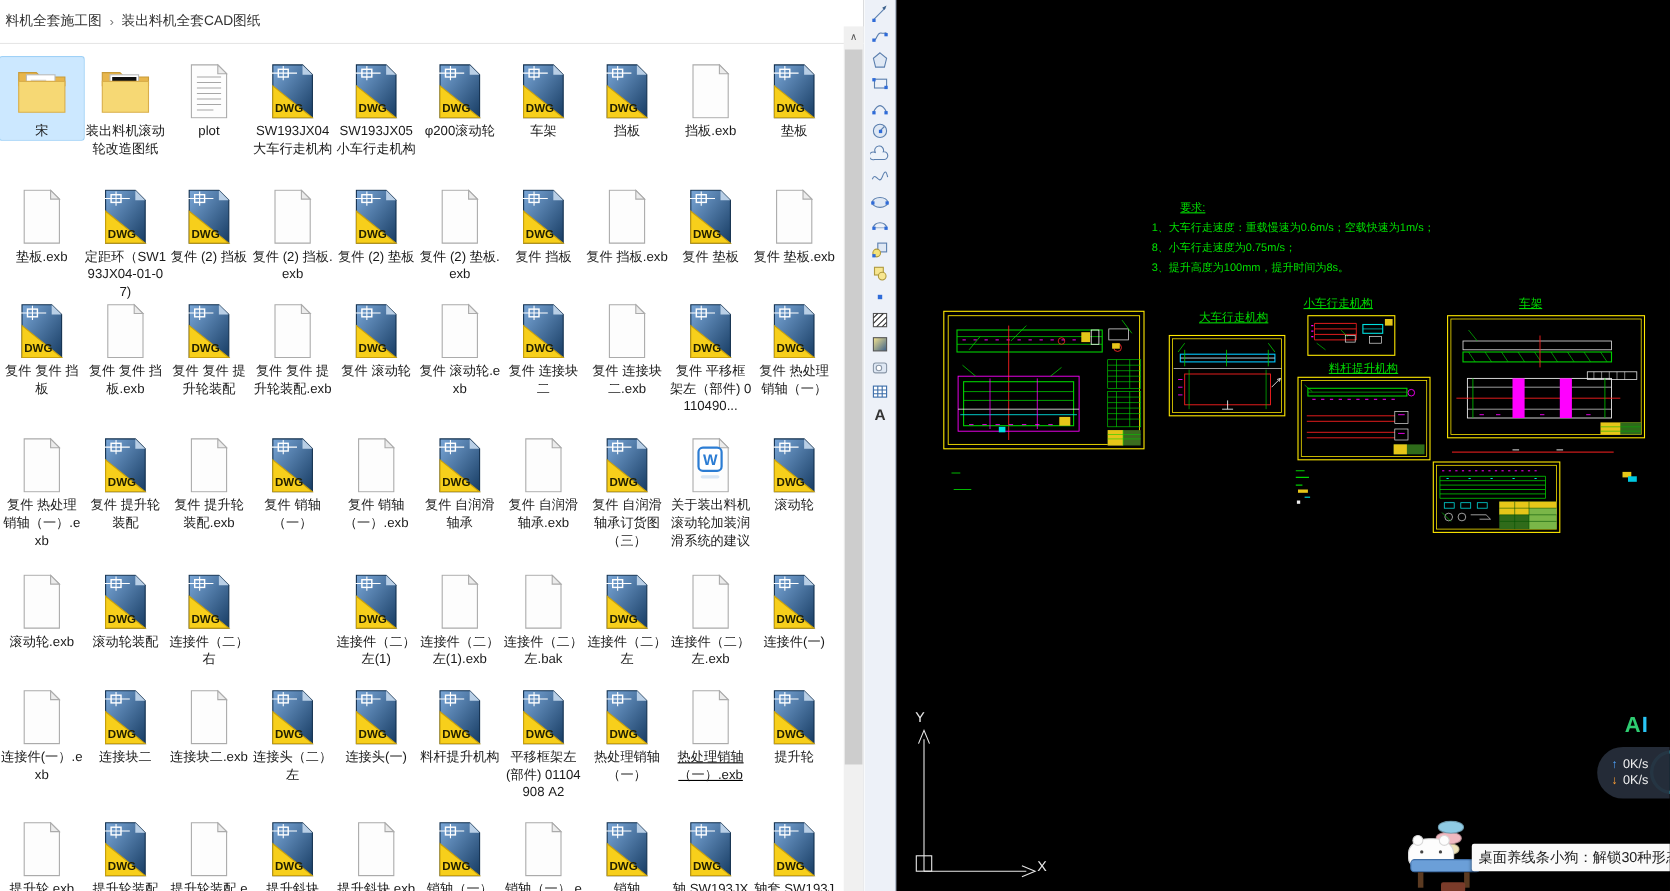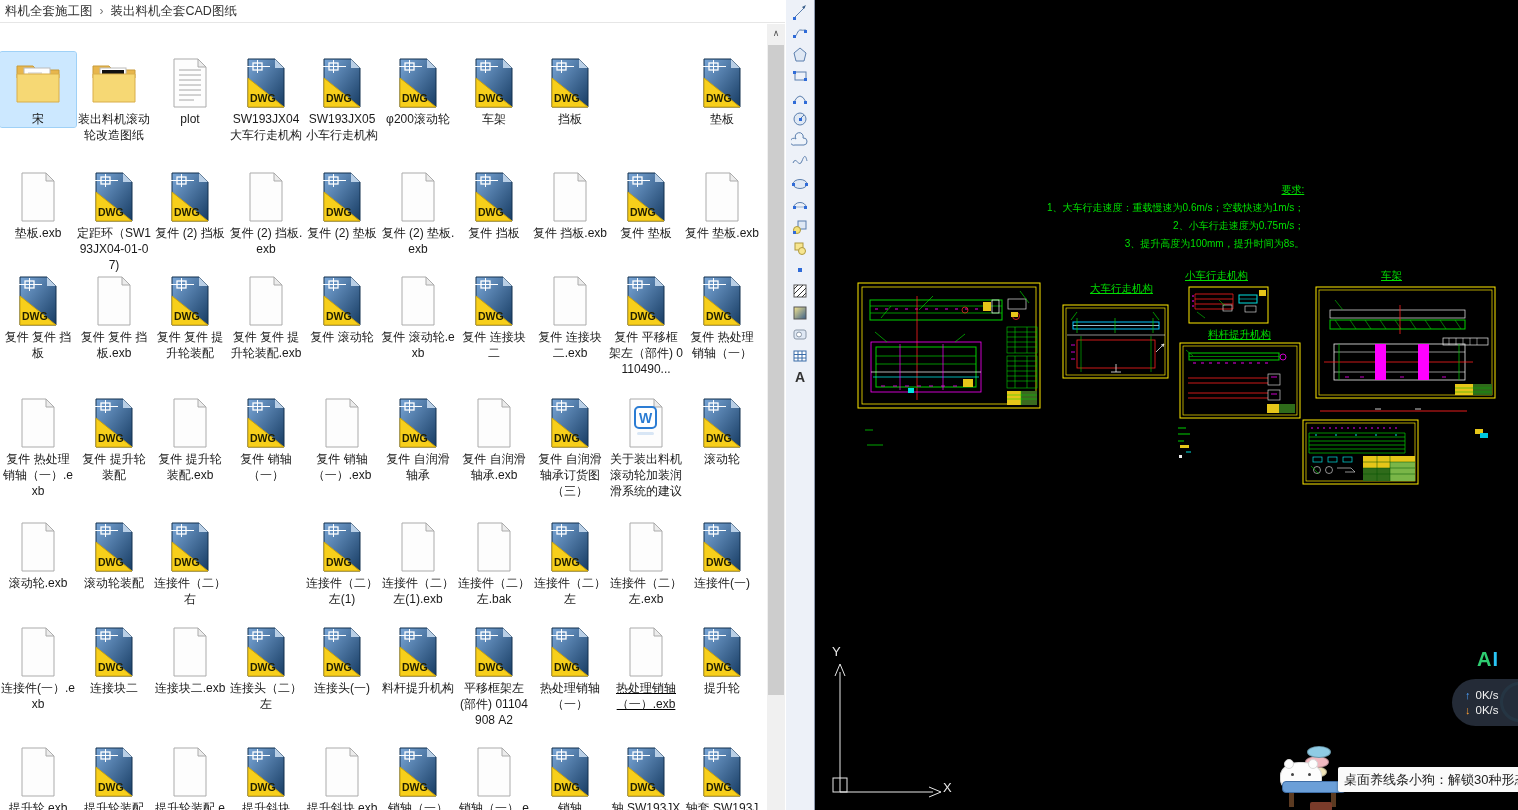--- a/index.html
+++ b/index.html
@@ -2,21 +2,21 @@
 <html><head>
 <meta charset="utf-8">
 <style>
   * { margin:0; padding:0; box-sizing:border-box; }
   html,body { width:1518px; height:810px; overflow:hidden; background:#000;
     font-family:"Liberation Sans", sans-serif; }
   #root { position:relative; width:1518px; height:810px; background:#000; }
 
   
   #explorer { position:absolute; left:0; top:0; width:785px; height:810px; background:#fff; }
-  #breadcrumb { position:absolute; left:0; top:0; width:785px; height:23px;
+  #breadcrumb { position:absolute; left:0; top:0; width:785px; height:40px;
     display:flex; align-items:center; font-size:12.5px; color:#333; border-bottom:1px solid #e6e6e6; }
   #breadcrumb .crumb { padding:0 5px; cursor:default; }
   #breadcrumb .sep { color:#777; font-size:12px; padding:0 2px; }
   #file-grid { position:absolute; left:0; top:24px; width:764px; height:786px; overflow:hidden; }
   .tile { position:absolute; width:76px; border-radius:2px; }
   .tile.selected { background:#cce8ff; outline:1px solid #9fd1f7; }
   .tile-icon { height:56px; display:flex; align-items:flex-end; justify-content:center; }
   .tile-label { margin-top:3px; font-size:12px; line-height:16px; text-align:center;
     color:#1a1a1a; word-break:break-all; padding:0 1px; }
 
@@ -26,21 +26,21 @@
     color:#555; font-size:9px; }
   #scroll-thumb { position:absolute; left:1px; top:21px; width:16px; height:650px; background:#cdcdcd; }
 
   
   #draw-toolbar { position:absolute; left:785px; top:0; width:30px; height:810px;
     background:#edf1f8; border-left:1px solid #ffffff; border-right:1px solid #8f9bb0;
     display:flex; flex-direction:column; align-items:center; padding-top:1px; }
   .tool { width:22px; height:21.5px; display:flex; align-items:center; justify-content:center; cursor:pointer; }
 
   
-  #cad { position:absolute; left:815px; top:0; width:703px; height:810px; background:#000; overflow:hidden;text-align:right; }
+  #cad { position:absolute; left:815px; top:0; width:703px; height:810px; background:#000; overflow:hidden; }
   #cad-svg { position:absolute; left:0; top:0; }
   .cad-label { position:absolute; color:#00dd00; font-size:10.5px; white-space:nowrap;
     text-decoration:underline; }
   #cad-notes { position:absolute; left:232px; top:181px; color:#00e000; font-size:10px;
     line-height:18px; white-space:nowrap; }
   #cad-notes .notes-title { padding-left:26px; text-decoration:underline; }
   .axis-label { position:absolute; color:#e8e8e8; font-size:13px; }
 
   
   #ai-badge { position:absolute; left:1477px; top:648px; font-size:20px; font-weight:bold;
@@ -216,20 +216,29 @@
               <path d="M32 1 l9 9 h-9 z" fill="#b9cfe6"></path>
               <rect x="10" y="5" width="9" height="7" fill="none" stroke="#fff" stroke-width="1.3"></rect>
               <line x1="4" y1="8.5" x2="27" y2="8.5" stroke="#fff"></line>
               <line x1="14.5" y1="2" x2="14.5" y2="15" stroke="#fff"></line>
               <path d="M5 49 V20 L41 49 z" fill="#f7cf1b" stroke="#caa10c"></path>
               <text x="7" y="44" font-size="10.5" font-weight="bold" fill="#222000" font-family="Liberation Sans, sans-serif">DWG</text>
             </svg>
           </div>
           <div class="tile-label">挡板</div>
         </div>
+        <div class="tile" style="left: 608px; top: 28px;">
+          <div class="tile-icon">
+            <svg width="46" height="50" viewBox="0 0 46 50">
+              <path d="M7 1 h24 l8 8 v40 H7 z" fill="#fdfdfd" stroke="#ababab"></path>
+              <path d="M31 1 l8 8 h-8 z" fill="#ececec" stroke="#ababab"></path>
+            </svg>
+          </div>
+          <div class="tile-label">挡板.exb</div>
+        </div>
         <div class="tile" style="left: 684px; top: 28px;">
           <div class="tile-icon">
             <svg width="46" height="50" viewBox="0 0 46 50">
               <defs>
                 <linearGradient id="dwgG" x1="0" y1="0" x2="1" y2="1">
                   <stop offset="0" stop-color="#7aa7d8"></stop>
                   <stop offset="1" stop-color="#173c63"></stop>
                 </linearGradient>
               </defs>
               <path d="M5 1 h27 l9 9 v39 H5 z" fill="url(#dwgG)" stroke="#12304f"></path>
@@ -1428,21 +1437,21 @@
         <path d="M20 676 L25 664 L30 676"></path>
         <line x1="25" y1="792" x2="118" y2="792"></line>
         <path d="M114 787 L126 792 L114 797"></path>
         <rect x="18" y="778" width="14" height="14"></rect>
       </g>
     </svg>
 
     <div id="cad-notes">
       <div class="notes-title">要求:</div>
       <div>1、大车行走速度：重载慢速为0.6m/s；空载快速为1m/s；</div>
-      <div>2、小车行走速度为0.75m/s；</div>
+      <div>8、小车行走速度为0.75m/s；</div>
       <div>3、提升高度为100mm，提升时间为8s。</div>
     </div>
 
     <div class="cad-label" style="left:275px; top:282px;">大车行走机构</div>
     <div class="cad-label" style="left:370px; top:269px;">小车行走机构</div>
     <div class="cad-label" style="left:566px; top:269px;">车架</div>
     <div class="cad-label" style="left:393px; top:328px;">料杆提升机构</div>
 
     <div class="axis-label" style="left:17px; top:644px;">Y</div>
     <div class="axis-label" style="left:128px; top:780px;">X</div>

